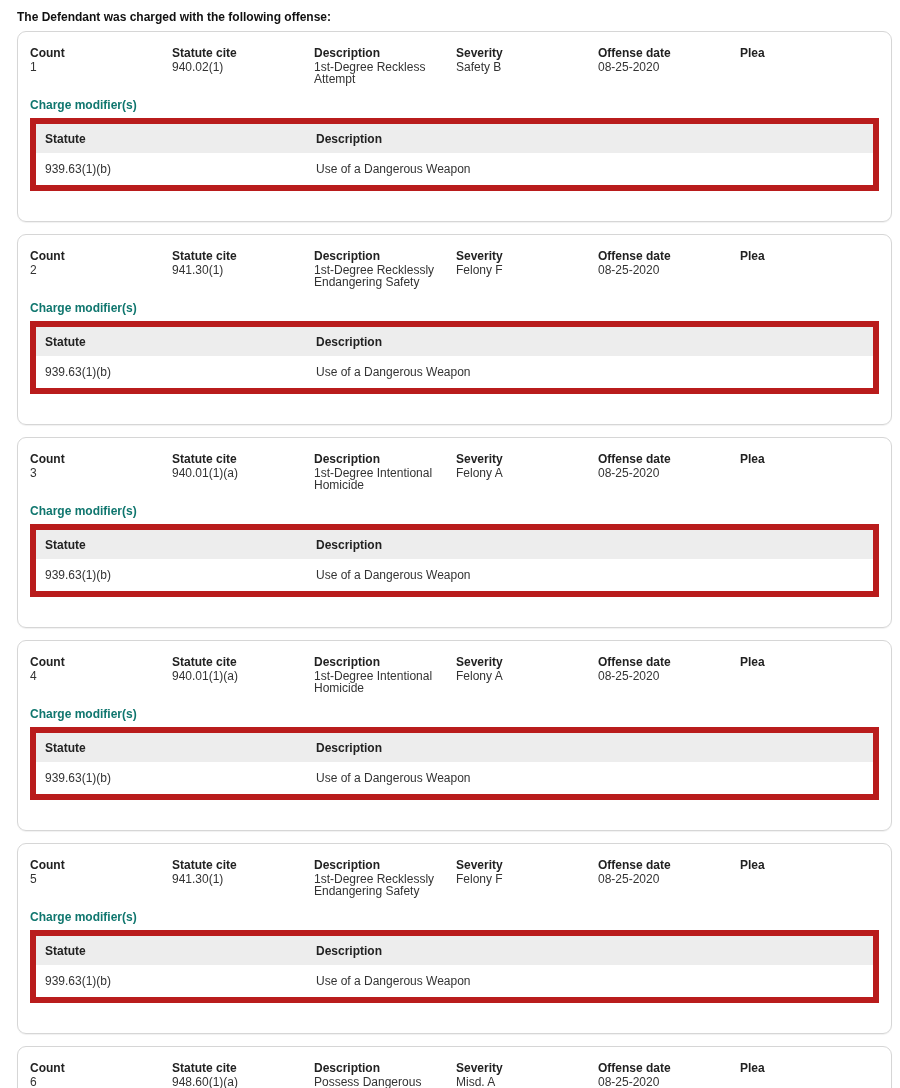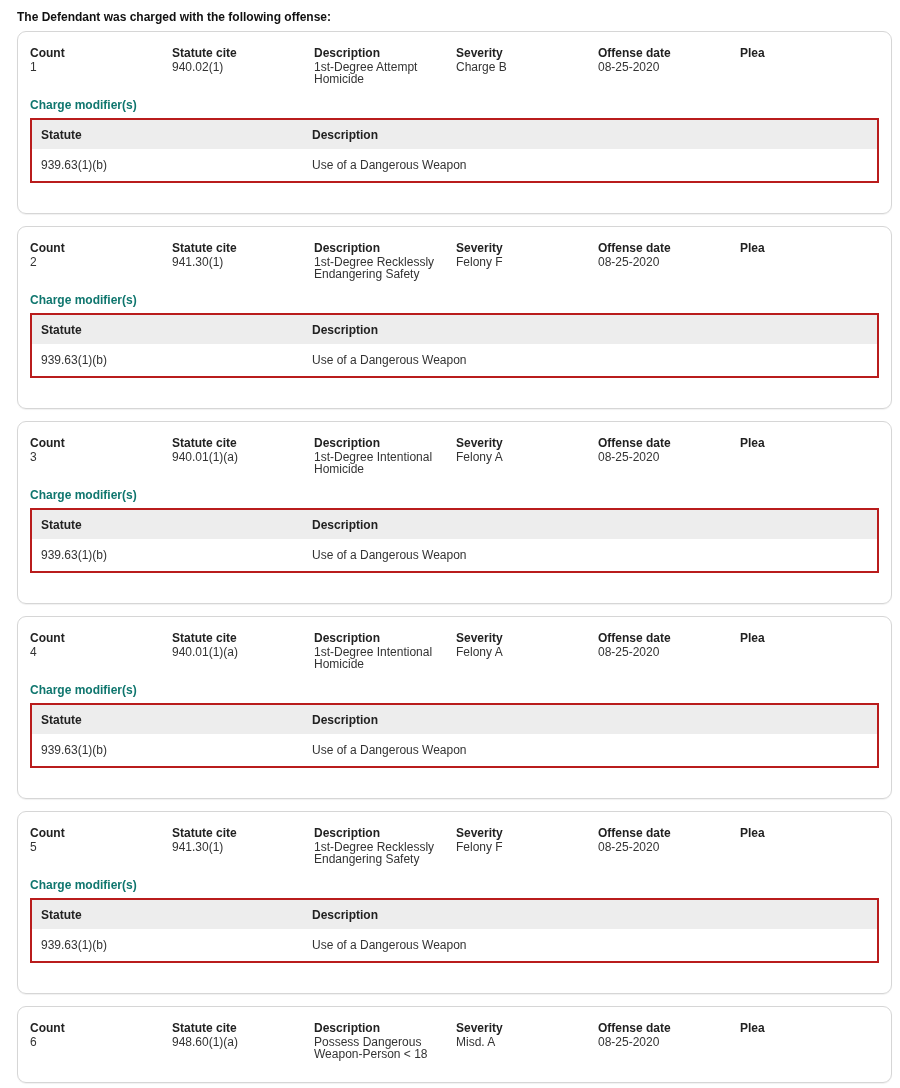--- a/index.html
+++ b/index.html
@@ -45,21 +45,21 @@
       font-weight: bold;
       font-size: 12px;
       color: #0f766e;
       margin-top: 13px;
       margin-bottom: 6px;
       line-height: 14px;
     }
     table.mods {
       width: 100%;
       border-collapse: collapse;
-      border: 2px solid #b91c1c;
+      border: 6px solid #b91c1c;
       font-size: 12px;
     }
     table.mods th {
       background: #ededed;
       text-align: left;
       font-weight: bold;
       color: #222;
       height: 29px;
       padding: 0 9px;
     }
@@ -84,25 +84,25 @@
       <div class="charge-col">
         <div class="col-label">Count</div>
         <div class="col-value">1</div>
       </div>
       <div class="charge-col">
         <div class="col-label">Statute cite</div>
         <div class="col-value">940.02(1)</div>
       </div>
       <div class="charge-col">
         <div class="col-label">Description</div>
-        <div class="col-value" style="width:125px;">1st-Degree Attempt Homicide</div>
-      </div>
-      <div class="charge-col">
-        <div class="col-label">Severity</div>
-        <div class="col-value">Charge B</div>
+        <div class="col-value" style="width:125px;">1st-Degree Reckless Attempt</div>
+      </div>
+      <div class="charge-col">
+        <div class="col-label">Severity</div>
+        <div class="col-value">Safety B</div>
       </div>
       <div class="charge-col">
         <div class="col-label">Offense date</div>
         <div class="col-value">08-25-2020</div>
       </div>
       <div class="charge-col plea">
         <div class="col-label">Plea</div>
         <div class="col-value"></div>
       </div>
     </div>

